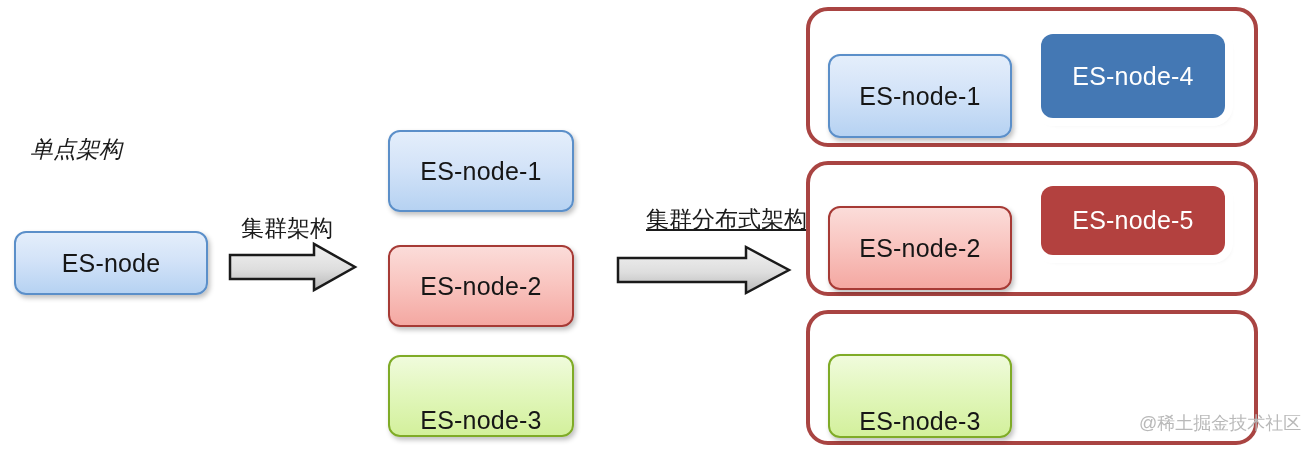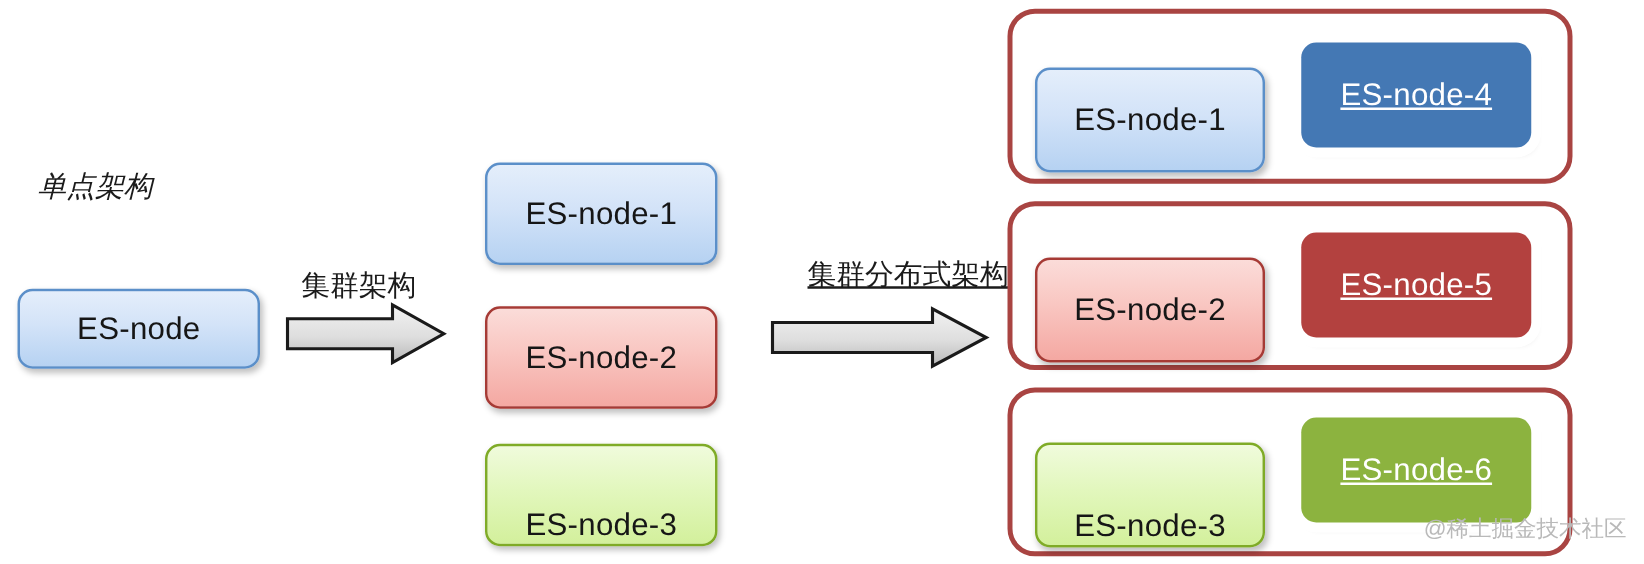--- a/index.html
+++ b/index.html
@@ -51,21 +51,20 @@
     background: linear-gradient(to bottom, #f0fbdc 0%, #e2f7bd 45%, #d3f09c 100%);
     border-color: #7fab27;
     align-items: flex-end;
   }
 
   
   .node.solid {
     color: #ffffff;
     border: none;
     box-shadow: 0 0 0 8px #ffffff, 3px 4px 6px rgba(0,0,0,0.22);
-    text-decoration: underline;
   }
   .node.blue-dark  { background: #4478b4; }
   .node.red-dark   { background: #b3413f; }
   .node.green-dark { background: #8cb33f; }
 
   
   .cluster {
     position: absolute;
     box-sizing: border-box;
     border: 4px solid #a94442;
@@ -159,29 +158,26 @@
   <div class="node solid blue-dark" style="left:1041px; top:34px; width:184px; height:84px;">
     <span>ES-node-4</span>
   </div>
 
   <div class="cluster" style="left:806px; top:161px; width:452px; height:135px;"></div>
 
   <div class="node light red-light" style="left:828px; top:186px; width:184px; height:84px;">
     <span>ES-node-2</span>
   </div>
 
-  <div class="node solid red-dark" style="left:1041px; top:186px; width:184px; height:84px;">
+  <div class="node solid red-dark" style="left:1041px; top:186px; width:184px; height:69px;">
     <span>ES-node-5</span>
   </div>
 
   <div class="cluster" style="left:806px; top:310px; width:452px; height:135px;"></div>
 
   <div class="node light green-light" style="left:828px; top:334px; width:184px; height:84px;">
     <span>ES-node-3</span>
   </div>
 
-  <div class="node solid green-dark" style="left:1041px; top:334px; width:184px; height:84px;">
-    <span>ES-node-6</span>
-  </div>
 
   <div class="watermark" style="left:1139px; top:414px;">@稀土掘金技术社区</div>
 
 </div>
 
 </body></html>

